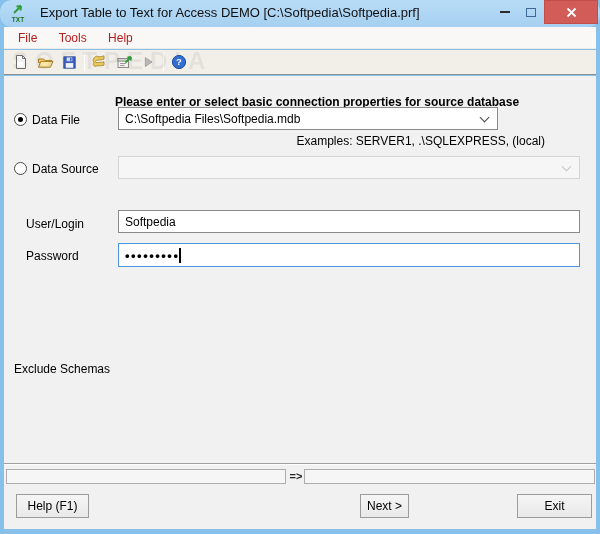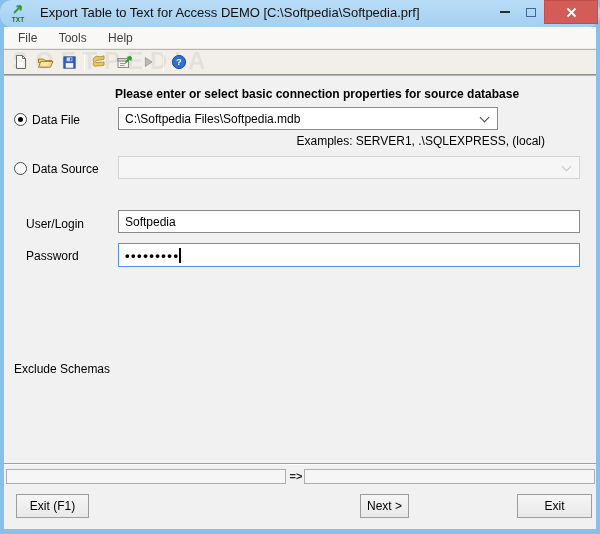--- a/index.html
+++ b/index.html
@@ -16,32 +16,32 @@
   .title{position:absolute;left:40px;top:0;line-height:26px;font-size:13px;color:#101010;white-space:nowrap;}
   .btn-min{position:absolute;right:84px;top:0;width:22px;height:24px;display:flex;align-items:center;justify-content:center;}
   .btn-min .dash{width:10px;height:2px;background:#2b2b2b;}
   .btn-max{position:absolute;right:58px;top:0;width:22px;height:24px;display:flex;align-items:center;justify-content:center;}
   .btn-max .box{width:10px;height:9px;border:1px solid #3c6a94;background:transparent;}
   .btn-close{position:absolute;right:2px;top:0;width:54px;height:24px;background:#d25c57;
     border:1px solid #c14e4a;display:flex;align-items:center;justify-content:center;}
   
   .menubar{position:absolute;left:4px;top:27px;width:592px;height:22px;background:#f9f8f6;
     border-bottom:1px solid #eceae5;}
-  .menu-item{display:inline-block;padding:4px 9px 3px 9px;color:#404040;cursor:default;}
+  .menu-item{display:inline-block;padding:4px 9px 3px 9px;color:#b91c1c;cursor:default;}
   .menu-item:first-child{margin-left:5px;}
   
   .toolbar{position:absolute;left:4px;top:50px;width:592px;height:25px;background:#f2efe9;
     border-bottom:1px solid #8f8f8f;display:flex;align-items:center;padding-left:5px;}
   .watermark{position:absolute;left:8px;top:-3px;font-size:24px;font-weight:bold;letter-spacing:7px;
     color:rgba(110,110,110,0.10);pointer-events:none;user-select:none;}
   .tool-btn{width:24px;height:22px;display:flex;align-items:center;justify-content:center;}
   .tool-sep{width:1px;height:18px;background:#c9c5bc;border-right:1px solid #fff;margin:0 3px;}
   
   .client{position:absolute;left:4px;top:76px;width:592px;height:453px;background:#f1f1f1;}
-  .form-header{position:absolute;left:0;right:0;top:11px;padding-left:34px;text-align:center;
+  .form-header{position:absolute;left:0;right:0;top:19px;padding-left:34px;text-align:center;
     font-weight:bold;font-size:12px;color:#000;}
   .radio{position:absolute;width:13px;height:13px;border:1px solid #4a4a4a;border-radius:50%;background:#fff;}
   .radio.selected::after{content:"";position:absolute;left:3px;top:3px;width:5px;height:5px;border-radius:50%;background:#000;}
   .radio-label{position:absolute;color:#000;}
   .combo{position:absolute;height:23px;background:#fff;border:1px solid #8a8a8a;display:flex;align-items:center;}
   .combo .combo-text{flex:1;padding-left:6px;white-space:nowrap;overflow:hidden;}
   .combo .chev{width:7px;height:7px;border-right:1.6px solid #444;border-bottom:1.6px solid #444;
     transform:rotate(45deg);margin:-3px 9px 0 0;}
   .combo.disabled{background:#f6f6f6;border-color:#d4d4d4;}
   .combo.disabled .chev{border-color:#c4c4c4;}
@@ -179,18 +179,18 @@
         <span class="caret"></span>
     </div>
 
     <span class="field-label" style="left:10px;top:286px;">Exclude Schemas</span>
 
     <div class="divider"></div>
     <div class="status-panel" style="left:2px;width:280px;"></div>
     <div class="status-arrow">=&gt;</div>
     <div class="status-panel" style="left:300px;width:291px;"></div>
 
-    <button class="btn" style="left:12px;width:73px;">Exit (F1)</button>
+    <button class="btn" style="left:12px;width:73px;">Help (F1)</button>
     <button class="btn" style="left:356px;width:49px;">Next &gt;</button>
     <button class="btn" style="left:513px;width:75px;">Exit</button>
 
   </div>
 </div>
 
 </body></html>

